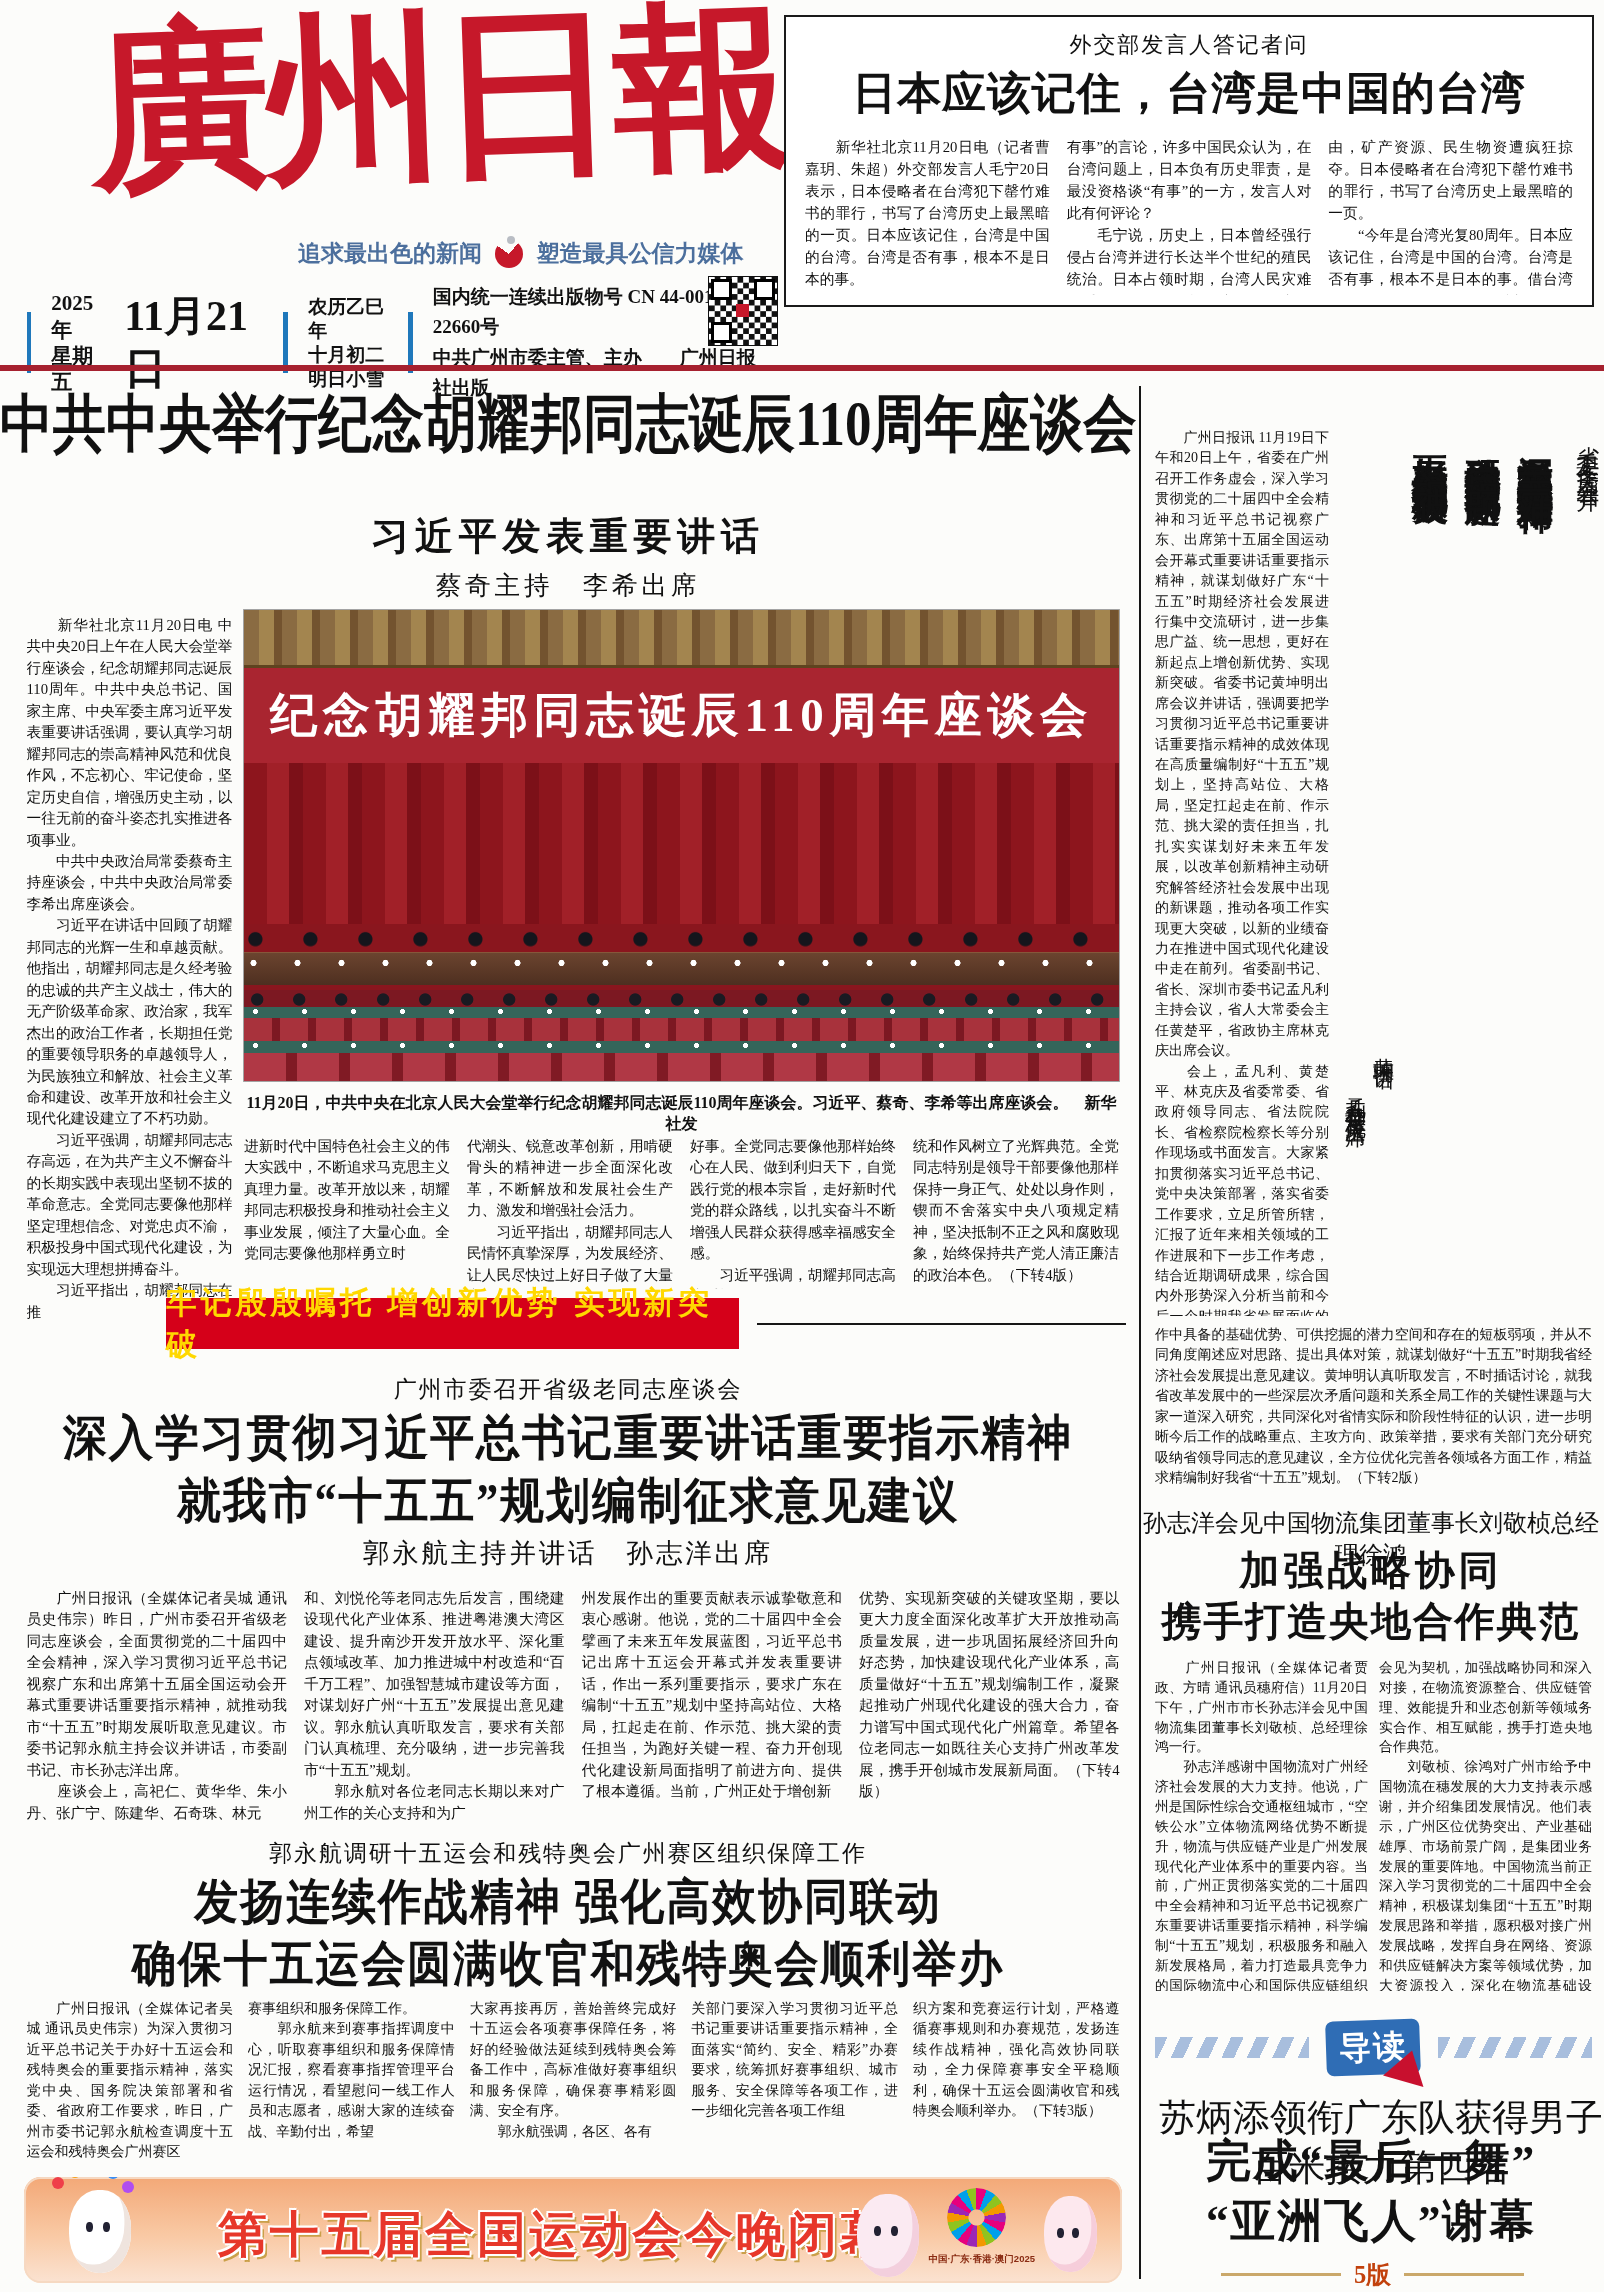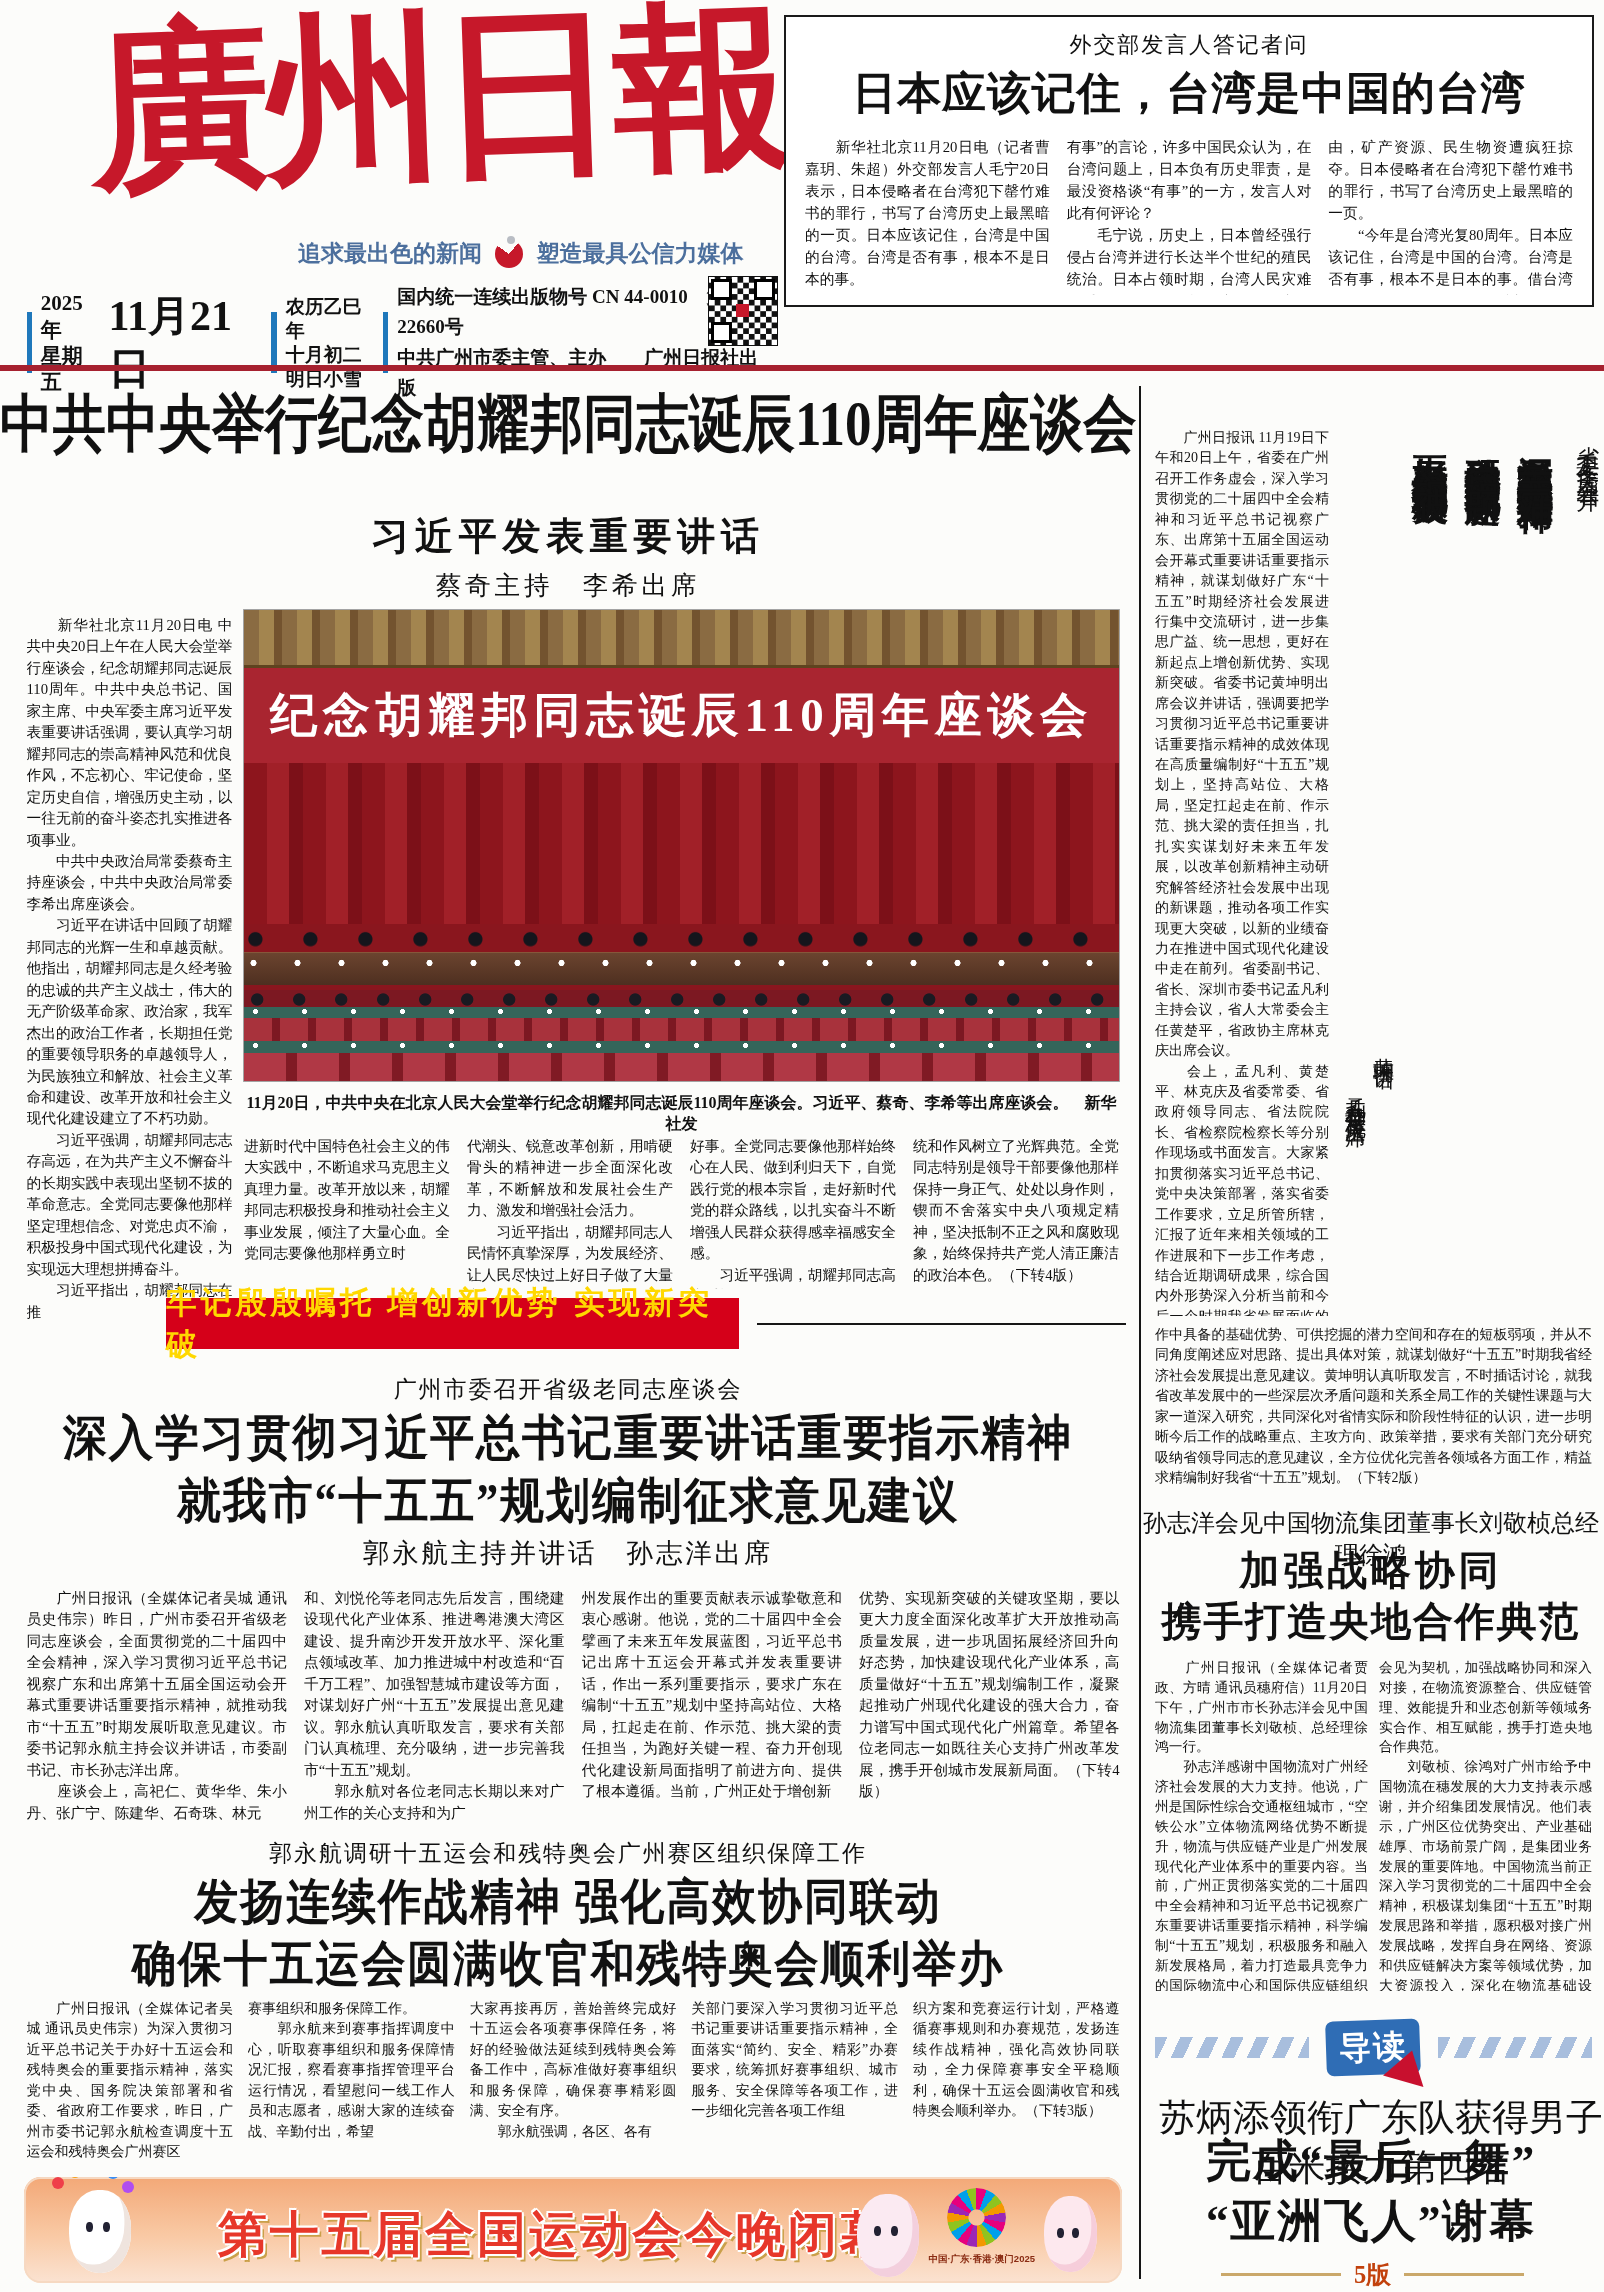--- a/index.html
+++ b/index.html
@@ -99,21 +99,21 @@
   <div class="abs" style="left:90px;top:7.6px;" id="masthead-title">廣州日報</div>
 
   <div class="abs sans" id="slogan" style="left:298px;top:238px;">
     <span>追求最出色的新闻</span>
     <span class="swirl">
         <i></i>
       </span>
     <span>塑造最具公信力媒体</span>
   </div>
 
-  <div class="abs" style="left:26.5px;top:282px;width:738px;display:flex;align-items:center;gap:9px;">
+  <div class="abs" style="left:26.5px;top:282px;width:738px;display:flex;align-items:center;gap:20px;">
     <span class="datebar"></span>
     <span class="dl" style="font-size:21px;white-space:pre-line;"><span>2025年</span><br><span>星期五</span></span>
     <span class="dl" style="font-size:42px;">11月21日</span>
     <span class="datebar"></span>
     <span class="dl" style="font-size:19px;white-space:pre-line;">农历乙巳年
 十月初二
 明日小雪</span>
     <span class="datebar"></span>
     <span class="dl" style="font-size:19px;line-height:1.6;">
       <span>国内统一连续出版物号 CN 44-0010　第22660号</span><br>

